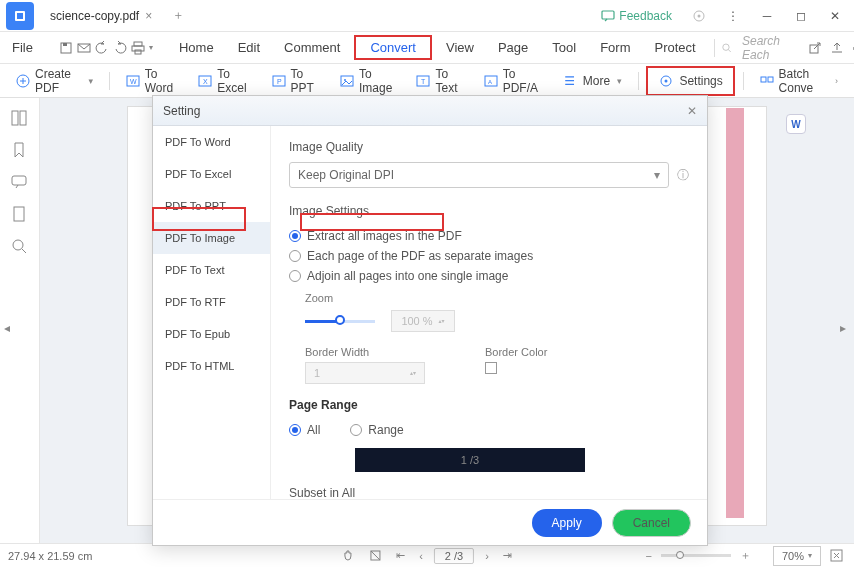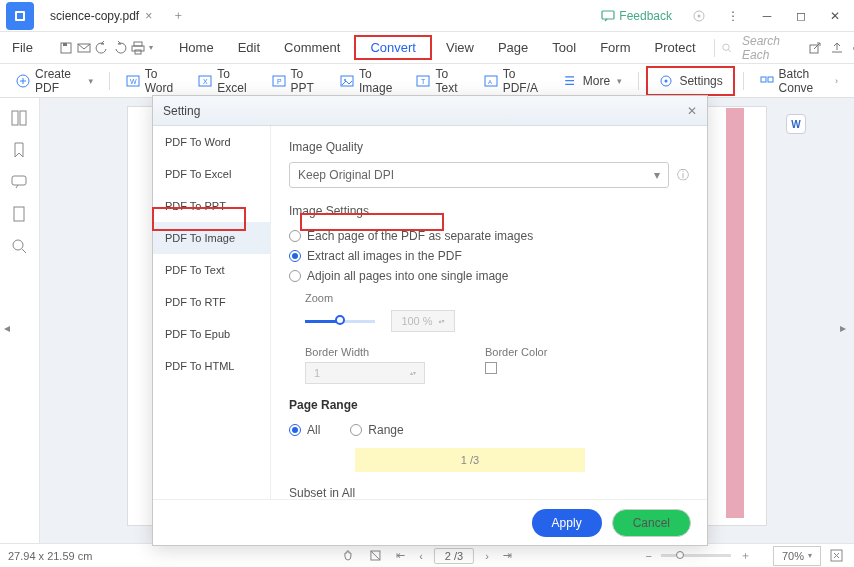--- a/index.html
+++ b/index.html
@@ -56,21 +56,21 @@
 .radio-row { display: flex; align-items: center; gap: 6px; padding: 3px 0; color: #555; font-size: 12px; }
 .radio { width: 12px; height: 12px; border: 1px solid #999; border-radius: 50%; display: inline-flex; align-items: center; justify-content: center; }
 .radio.checked { border-color: #2563eb; }
 .radio.checked::after { content: ""; width: 6px; height: 6px; background: #2563eb; border-radius: 50%; }
 .slider { width: 70px; height: 3px; background: #cfe0fb; position: relative; }
 .slider::before { content: ""; position: absolute; left: 0; width: 35px; height: 3px; background: #2563eb; }
 .slider .knob { position: absolute; width: 10px; height: 10px; background: #fff; border: 2px solid #2563eb; border-radius: 50%; top: -5px; left: 30px; }
 .numbox { border: 1px solid #ddd; background: #f5f5f5; height: 22px; width: 64px; display: flex; align-items: center; justify-content: center; color: #bbb; font-size: 11px; }
 .chk { width: 12px; height: 12px; border: 1px solid #999; display: inline-block; }
 .section-title { font-weight: 600; color: #333; font-size: 12px; margin: 14px 0 8px; }
-.graybar { background: #fef9c3; height: 24px; display: flex; align-items: center; justify-content: center; color: #888; font-size: 11px; margin-top: 8px; }
+.graybar { background: #0f172a; height: 24px; display: flex; align-items: center; justify-content: center; color: #888; font-size: 11px; margin-top: 8px; }
 .dlg-footer { height: 46px; border-top: 1px solid #eee; display: flex; align-items: center; justify-content: flex-end; gap: 10px; padding: 0 16px; }
 .btn { height: 28px; padding: 0 20px; border-radius: 14px; display: flex; align-items: center; font-size: 12px; }
 .btn.primary { background: #2563eb; color: #fff; }
 .btn.secondary { background: #22c55e; border: 1px solid #ccc; color: #555; }
 .hl-box { position: absolute; border: 2px solid #d33; pointer-events: none; }
 svg { display: block; }
 </style>
 </head>
 <body>
 
@@ -373,26 +373,26 @@
       <div style="display:flex;align-items:center;">
         <div class="select" style="flex:1">
           <span>Keep Original DPI</span>
           <span class="chev">▾</span>
         </div>
         <span class="info-ic">ⓘ</span>
       </div>
 
       <h4 style="margin-top:16px">Image Settings</h4>
       <div class="radio-row">
+          <span class="radio checked"></span>
+          <span>Extract all images in the PDF</span>
+        </div>
+      <div class="radio-row">
           <span class="radio"></span>
           <span>Each page of the PDF as separate images</span>
-        </div>
-      <div class="radio-row">
-          <span class="radio checked"></span>
-          <span>Extract all images in the PDF</span>
         </div>
       <div class="radio-row">
           <span class="radio"></span>
           <span>Adjoin all pages into one single image</span>
         </div>
 
       <div style="margin-left:16px;margin-top:6px">
         <div style="color:#777;font-size:11px;margin-bottom:6px">Zoom</div>
         <div style="display:flex;align-items:center;gap:16px">
           <div class="slider">

